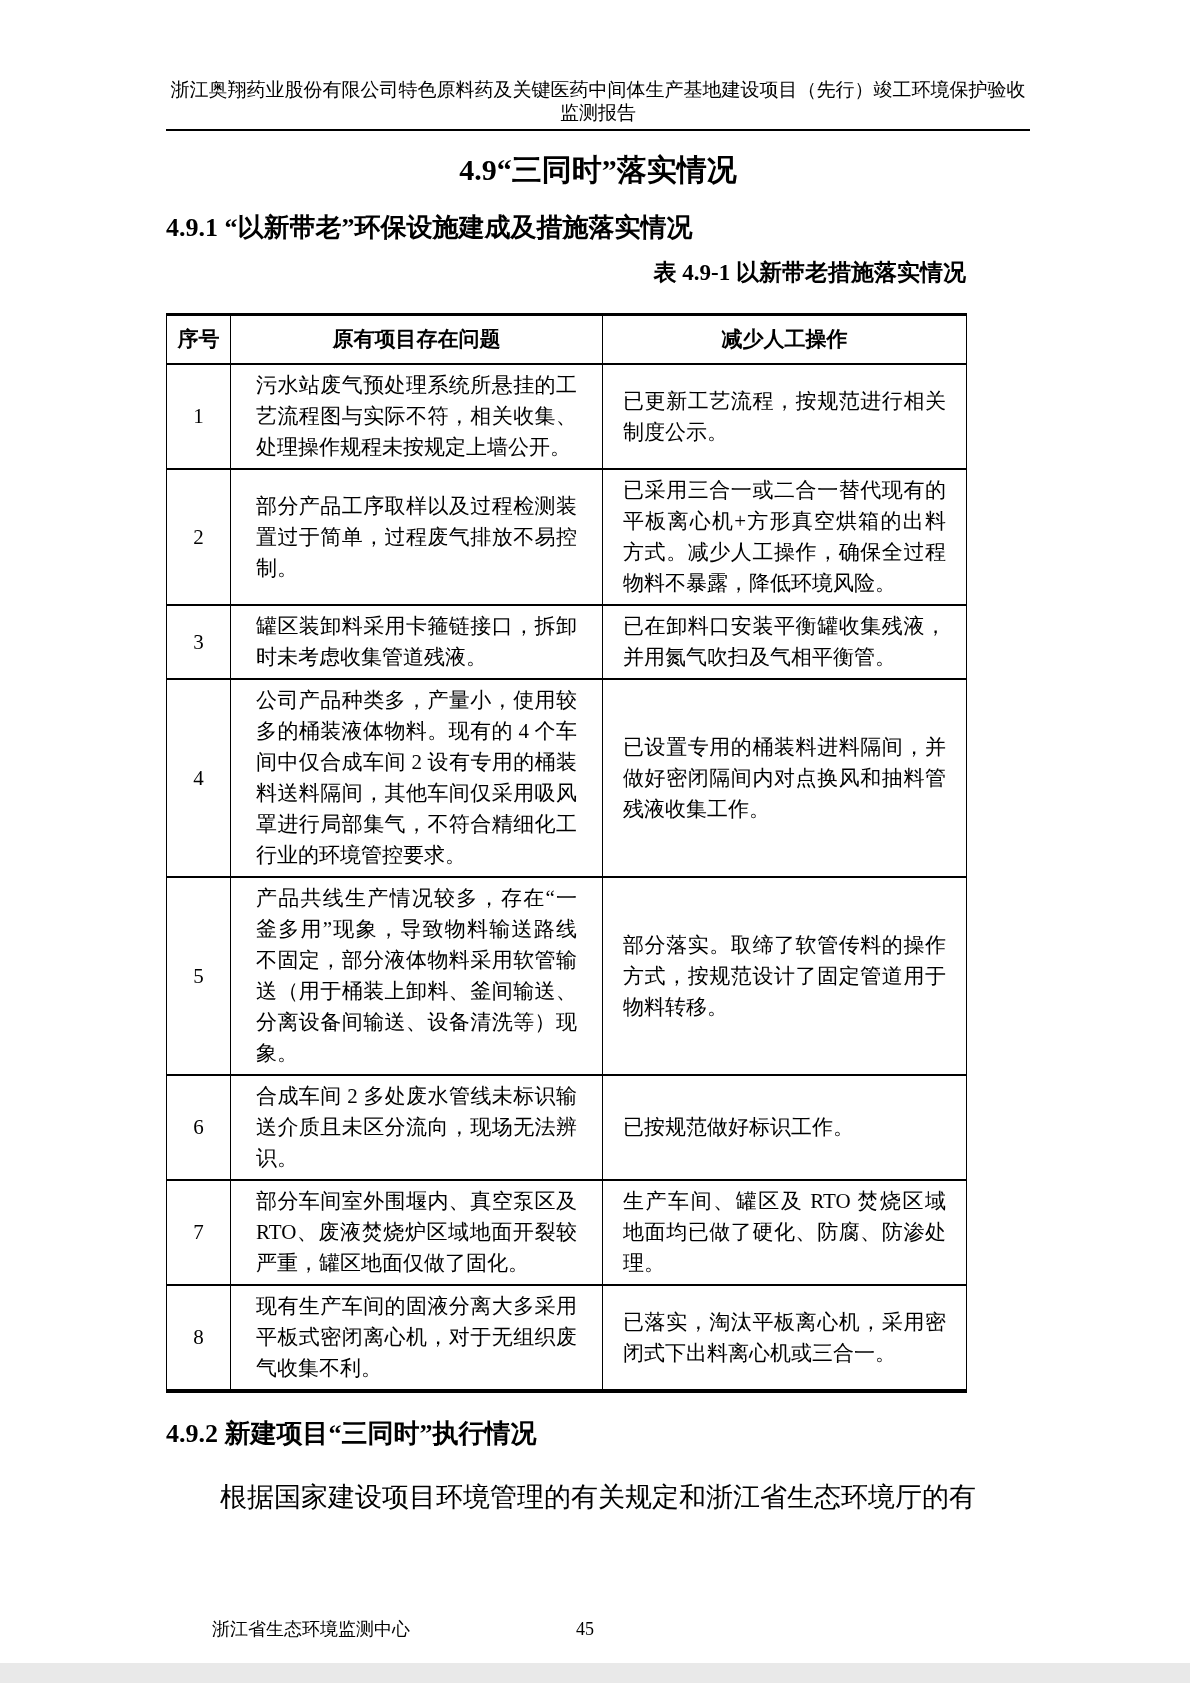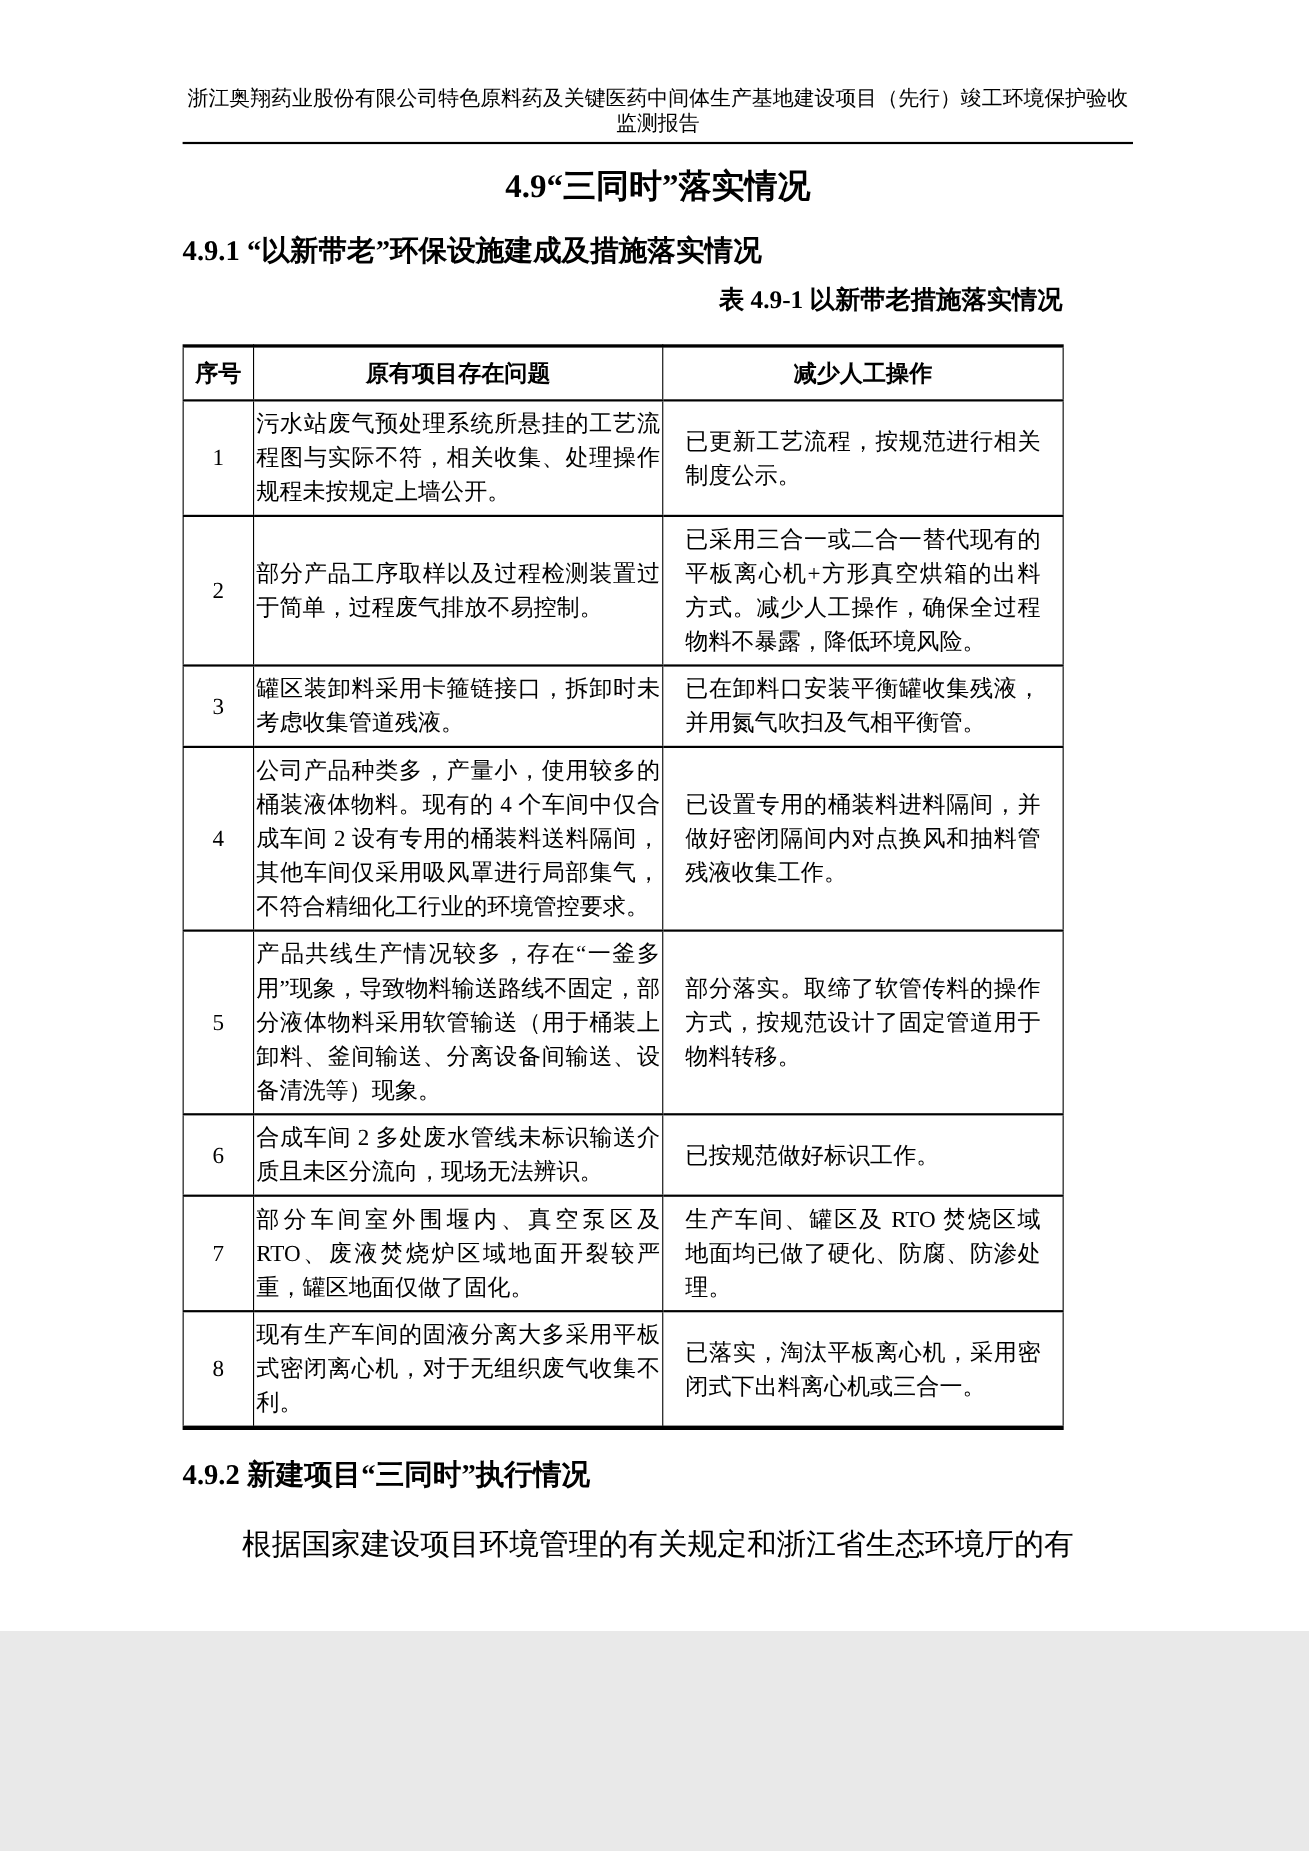--- a/index.html
+++ b/index.html
@@ -1,18 +1,18 @@
 <!DOCTYPE html>
 <html lang="zh"><head>
 <meta charset="utf-8">
 <style>
   html,body{margin:0;padding:0;background:#e9e9e9;}
   .page{
     position:relative;
-    width:1190px;height:1483px;
+    width:1190px;height:1663px;
     margin:0 auto;
     background:#ffffff;
     box-sizing:border-box;
     padding:78px 160px 0 166px;
     font-family:"Liberation Serif","DejaVu Serif",serif;
     color:#000;
     overflow:hidden;
   }
   
   .doc-header{
@@ -61,21 +61,21 @@
   }
   table.measures th,
   table.measures td{
     border-left:1px solid #000;
     border-right:1px solid #000;
     border-top:2px solid #000;
     border-bottom:2px solid #000;
     font-size:21px;
     line-height:31px;
     vertical-align:middle;
-    padding:5px 2px;
+    padding:5px 25px;
     box-sizing:border-box;
   }
   table.measures th{
     font-weight:bold;
     text-align:center;
     padding:8px 4px;
   }
   table.measures td{text-align:justify;}
   table.measures td:first-child{
     text-align:center;

